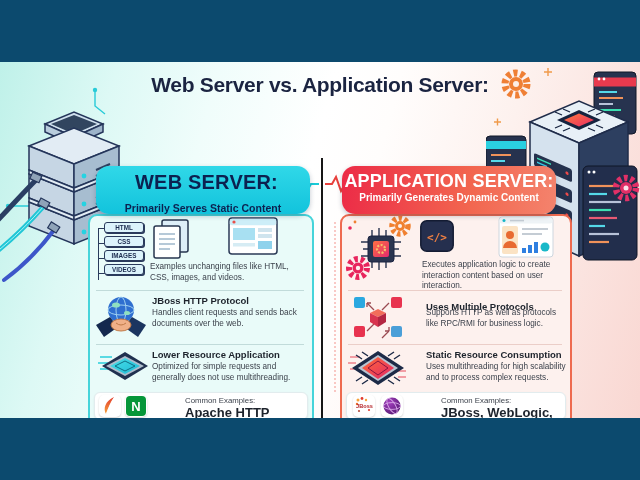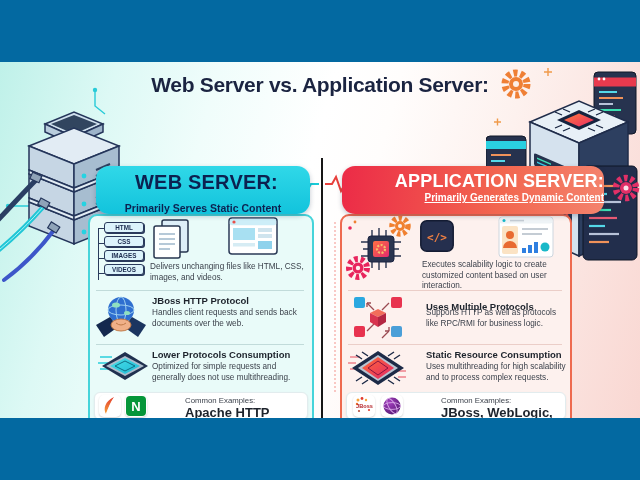--- a/index.html
+++ b/index.html
@@ -1,33 +1,33 @@
 <!DOCTYPE html>
 <html><head>
 <meta charset="utf-8">
 <style>
   html,body{margin:0;padding:0;background:#000;}
-  .stage{position:relative;width:640px;height:480px;background:#0369a1;overflow:hidden;
+  .stage{position:relative;width:640px;height:480px;background:#0c4a6e;overflow:hidden;
          font-family:"Liberation Sans",sans-serif;}
   .content{position:absolute;left:0;top:62px;width:640px;height:356px;overflow:hidden;
     background:linear-gradient(105deg,#bff1e9 0%,#ddf9f5 16%,#f0fdfb 30%,#ffffff 46%,#fffdfc 55%,#fdf1ee 72%,#f9d7d2 100%);}
   .abs{position:absolute;}
   
   .title{left:0;top:11px;width:100%;text-align:center;color:#1b2441;font-weight:800;
          font-size:21px;line-height:24px;letter-spacing:-.3px;}
   
   .hdr{border-radius:13px;text-align:center;box-shadow:0 2px 5px rgba(20,40,70,.25);}
   .hdr-left{left:96px;top:104px;width:214px;height:48px;
     background:linear-gradient(180deg,#30d8e8 0%,#12c3dc 100%);}
   .hdr-left .h1{margin-top:5px;font-size:20px;font-weight:800;color:#0c2150;letter-spacing:.2px;margin-left:7px;}
   .hdr-left .h2{font-size:10.5px;font-weight:700;color:#0c2150;margin-top:8px;}
-  .hdr-right{left:342px;top:104px;width:262px;height:48px;
-    background:linear-gradient(95deg,#ec2b47 0%,#f2664f 60%,#f4836d 100%);text-align:right;}
+  .hdr-right{left:342px;top:104px;width:214px;height:48px;
+    background:linear-gradient(95deg,#ec2b47 0%,#f2664f 60%,#f4836d 100%);}
   .hdr-right .h1{margin-top:5px;font-size:18px;font-weight:800;color:#fff;letter-spacing:.2px;}
-  .hdr-right .h2{font-size:10px;font-weight:700;color:#fff;text-decoration:underline;}
+  .hdr-right .h2{font-size:10px;font-weight:700;color:#fff;}
   
   .divider{left:321px;top:96px;width:2px;height:260px;background:#161616;}
   .dots-l{left:311px;top:160px;width:0;height:170px;border-left:2px dotted rgba(28,190,205,.30);}
   .dots-r{left:334px;top:160px;width:0;height:170px;border-left:2px dotted rgba(235,80,70,.30);}
   
   .panel{border-radius:9px;}
   .panel-left{left:88px;top:152px;width:222px;height:212px;background:#e9fbf9;border:2px solid #46d4da;}
   .panel-right{left:340px;top:152px;width:228px;height:212px;background:#fdf1ee;border:2px solid #ee6a4f;}
   .rule{height:0;border-top:1px solid rgba(120,160,160,.35);}
   .feat-title{font-size:9.5px;font-weight:800;color:#1d232c;}
@@ -251,21 +251,21 @@
       <svg class="abs" style="left:138px;top:0" width="50" height="40" viewBox="0 0 50 38">
         <rect x="1" y="1" width="48" height="36" rx="3" fill="#fff" stroke="#2b3a57" stroke-width="1.5"></rect>
         <rect x="1.8" y="1.8" width="46.4" height="6.5" rx="2" fill="#cdeef8"></rect>
         <circle cx="6" cy="5" r="1.6" fill="#e8504a"></circle>
         <rect x="5" y="11" width="22" height="12" fill="#a8e0f2"></rect>
         <rect x="5" y="26" width="22" height="3.5" fill="#d6ecf4"></rect>
         <rect x="30" y="11" width="14" height="4" fill="#cfe4ee"></rect>
         <rect x="30" y="17" width="14" height="4" fill="#cfe4ee"></rect>
         <rect x="30" y="24" width="14" height="8" fill="#8fd2ec"></rect>
       </svg>
-      <div class="abs feat-desc" style="left:60px;top:46px;width:158px">Delivers unchanging files like HTML, CSS, images, and videos.</div>
+      <div class="abs feat-desc" style="left:60px;top:46px;width:158px">Examples unchanging files like HTML, CSS, images, and videos.</div>
 
       <div class="abs rule" style="left:6px;top:74px;width:208px"></div>
 
       <svg class="abs" style="left:6px;top:79px" width="50" height="44" viewBox="0 0 50 44">
         <circle cx="25" cy="15" r="13" fill="#2f6fd0"></circle>
         <g fill="none" stroke="#9fd0f0" stroke-width="1">
           <ellipse cx="25" cy="15" rx="5" ry="13"></ellipse>
             <ellipse cx="25" cy="15" rx="13" ry="5"></ellipse>
         </g>
         <ellipse cx="20" cy="10" rx="4" ry="2.6" fill="#8fe0c0"></ellipse>
@@ -288,21 +288,21 @@
             </linearGradient>
           </defs>
         <g stroke="#2ad0dc" stroke-width="1.4">
           <path d="M2 8 h12 M0 14 h10 M2 20 h8"></path>
         </g>
         <polygon points="27,3 50,17 27,31 4,17" fill="#20304f"></polygon>
         <polygon points="27,7 46,17 27,27 8,17" fill="#aebccb"></polygon>
         <polygon points="27,9 42,17 27,25 12,17" fill="url(#lc)"></polygon>
         <polygon points="27,12 37,17 27,22 17,17" fill="none" stroke="#0e6f86" stroke-width="1"></polygon>
       </svg>
-      <div class="abs feat-title" style="left:62px;top:133px">Lower Protocols Consumption</div>
+      <div class="abs feat-title" style="left:62px;top:133px">Lower Resource Application</div>
       <div class="abs feat-desc" style="left:62px;top:146px;width:152px">Optimized for simple requests and generally does not use multithreading.</div>
 
       <div class="abs ex-box" style="left:4px;top:176px;width:212px;height:26px">
         <div class="abs tile" style="left:4px;top:2px">
           <svg width="22" height="22" viewBox="0 0 22 22">
             <defs>
                 <linearGradient id="ap" x1="0" y1="0" x2="0" y2="1">
               <stop offset="0" stop-color="#e23b2e"></stop>
                   <stop offset="1" stop-color="#f6a23c"></stop>
                 </linearGradient>
@@ -360,21 +360,21 @@
           <path d="M12 4.6 h14" stroke="#c4ccd4" stroke-width="1.6"></path>
         <rect x="4" y="10" width="16" height="28" rx="2" fill="#fbe3c4"></rect>
         <circle cx="12" cy="19" r="4" fill="#e86a30"></circle>
         <path d="M5 32 a7 7 0 0 1 14 0 z" fill="#e86a30"></path>
         <path d="M24 13 h26 M24 18 h20" stroke="#c4ccd4" stroke-width="1.8"></path>
         <rect x="24" y="32" width="4" height="5" fill="#2f7fe0"></rect>
         <rect x="30" y="29" width="4" height="8" fill="#2f7fe0"></rect>
         <rect x="36" y="26" width="4" height="11" fill="#2f7fe0"></rect>
         <circle cx="47" cy="31" r="4.5" fill="#19b8c8"></circle>
       </svg>
-      <div class="abs feat-desc" style="left:80px;top:44px;width:146px">Executes scalability logic to create customized content based on user interaction.</div>
+      <div class="abs feat-desc" style="left:80px;top:44px;width:146px">Executes application logic to create interaction content based on user interaction.</div>
 
       <div class="abs rule" style="left:6px;top:74px;width:214px;border-top-color:rgba(200,140,130,.35)"></div>
 
       <svg class="abs" style="left:10px;top:79px" width="52" height="44" viewBox="0 0 52 44">
         <g stroke="#9a4a52" stroke-width="1.3" fill="none">
           <path d="M15 8 l7 7 M37 8 l-7 7 M15 36 l7 -7 M37 36 l-7 7"></path>
           <path d="M15 8 l0 4 M15 8 l4 0"></path>
             <path d="M37 36 l0 -4 M37 36 l-4 0"></path>
         </g>
         <rect x="2" y="2" width="11" height="11" rx="2" fill="#2ba8e0"></rect>

